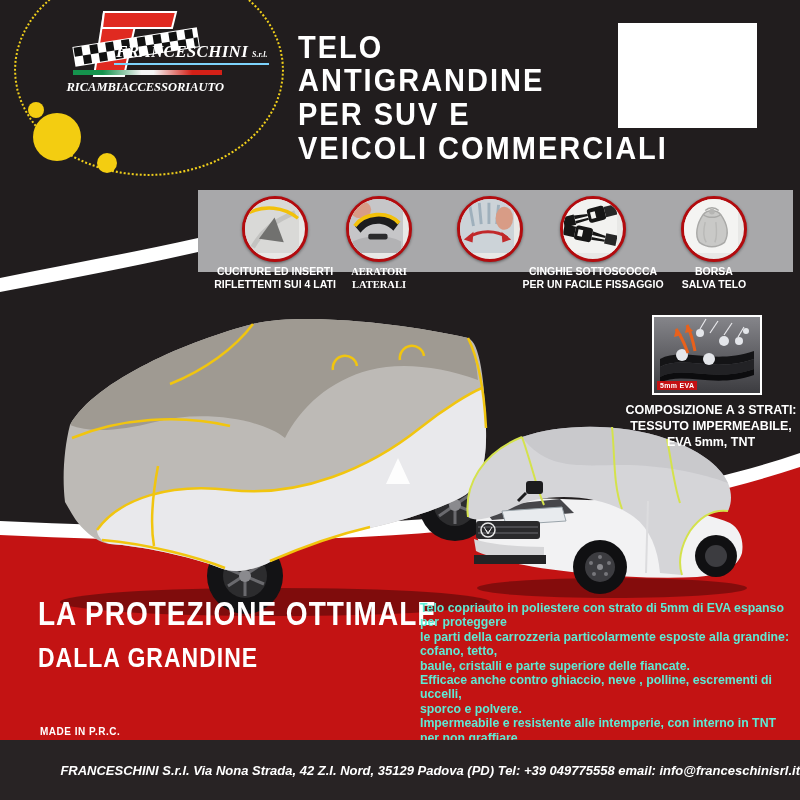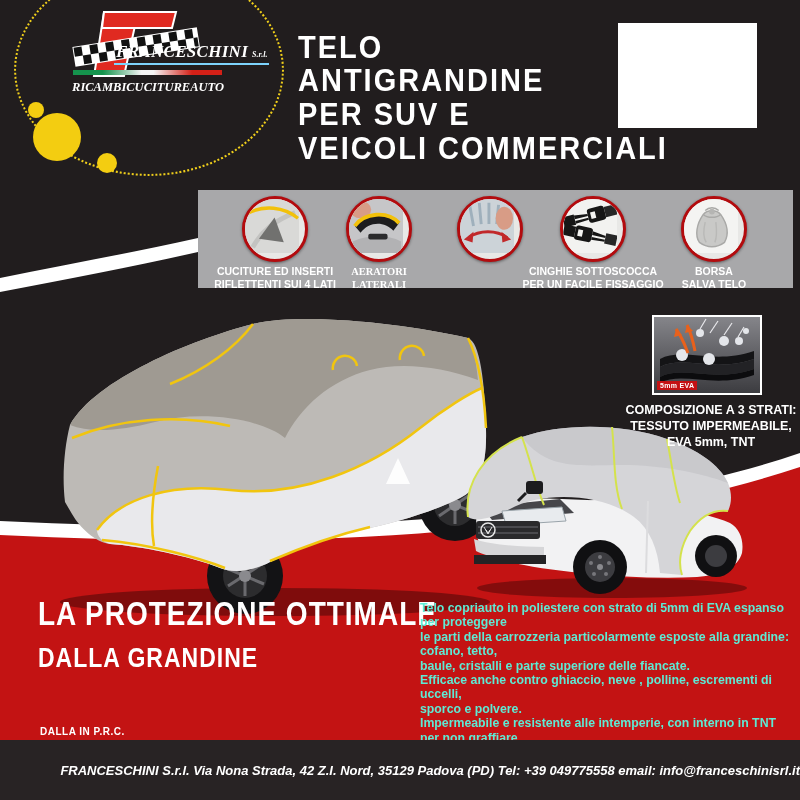--- a/index.html
+++ b/index.html
@@ -18,21 +18,21 @@
   .brand-suffix{font-size:8px;}
   .tricolor{position:absolute;left:73px;top:70px;width:149px;height:5px;
         background:linear-gradient(90deg,#15934d 0%,#15934d 20%,#f5f5f5 46%,#f5f5f5 54%,#d42017 80%,#d42017 100%);}
   .tagline{position:absolute;left:70px;top:80px;width:154px;display:flex;justify-content:flex-end;
         font-family:"Liberation Serif",serif;font-style:italic;font-weight:bold;font-size:12.5px;color:#fff;}
   
   .title{position:absolute;left:298px;top:30px;color:#fff;font-weight:bold;font-size:29px;
         line-height:32px;letter-spacing:2px;white-space:pre-line;transform:scaleY(1.06);transform-origin:left top;}
   .label-box{position:absolute;left:618px;top:23px;width:139px;height:105px;background:#fff;}
   
-  .band{position:absolute;left:198px;top:190px;width:595px;height:98px;background:#a8a8aa;}
+  .band{position:absolute;left:198px;top:190px;width:595px;height:82px;background:#a8a8aa;}
   .feature{position:absolute;top:6px;width:170px;text-align:center;}
   .feature .circle{width:60px;height:60px;margin:0 auto;border-radius:50%;
         border:3px solid #b30b0e;background:#e8e8e6;overflow:hidden;box-shadow:0 1px 3px rgba(0,0,0,.45);}
   .feature .circle svg{display:block;}
   .feature .label{margin-top:3px;font-size:10.5px;font-weight:bold;color:#fff;line-height:13px;white-space:pre-line;}
   
   .bg-shapes,.vehicle{position:absolute;pointer-events:none;}
   
   .comp-panel{position:absolute;left:652px;top:315px;width:110px;height:80px;
         border:2px solid #fff;box-sizing:border-box;background:#55555a;}
@@ -94,21 +94,21 @@
       </g>
     </g>
   </svg>
   <div class="brand-line">
     <span class="brand-name">FRANCESCHINI</span>
     <span class="brand-suffix">S.r.l.</span>
   </div>
   <div class="tricolor"></div>
   <div class="tagline">
     <span>RICAMBI</span>
-    <span>CUCITURE</span>
+    <span>ACCESSORI</span>
     <span>AUTO</span>
   </div>
 
   <div class="title">TELO
 ANTIGRANDINE
 PER SUV E
 VEICOLI COMMERCIALI</div>
   <div class="label-box"></div>
 
   <div class="band">
@@ -320,19 +320,19 @@
   <div class="claim1">LA PROTEZIONE OTTIMALE</div>
   <div class="claim2">DALLA GRANDINE</div>
   <div class="description">Telo copriauto in poliestere con strato di 5mm di EVA espanso  per proteggere
 le parti della carrozzeria particolarmente esposte alla grandine: cofano, tetto,
 baule, cristalli e parte superiore delle fiancate.
 Efficace anche contro ghiaccio, neve , polline, escrementi di uccelli,
 sporco e polvere.
 Impermeabile e resistente alle intemperie, con interno in TNT per non graffiare
 la carrozzeria.
 Inclusa una pratica e resistente borsa salva telo.</div>
-  <div class="made-in">DALLA IN P.R.C.</div>
+  <div class="made-in">MADE IN P.R.C.</div>
 
   <div class="footer">
     <div class="footer-text">FRANCESCHINI S.r.l. Via Nona Strada, 42 Z.I. Nord, 35129  Padova (PD)  Tel: +39 049775558  email: info@franceschinisrl.it</div>
   </div>
 
 </div>
 
 </body></html>

